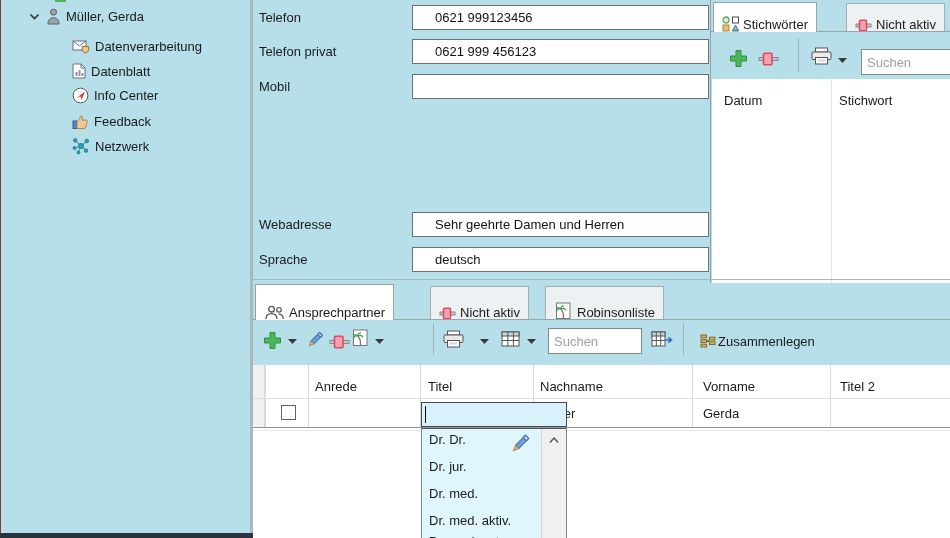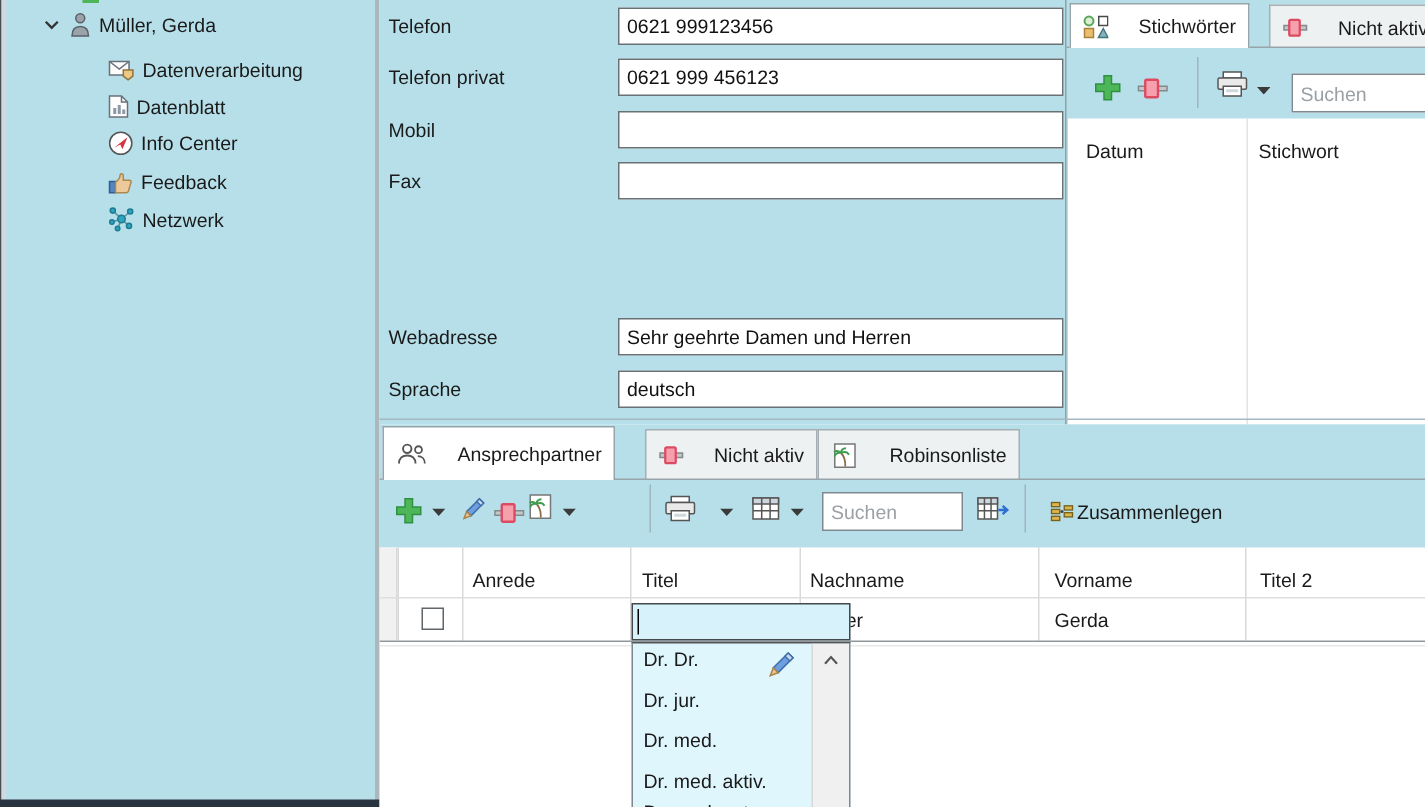--- a/index.html
+++ b/index.html
@@ -16,28 +16,28 @@
   .side-border{left:250px;top:0;width:3px;height:538px;background:#abb7bb}
   .footer-strip{left:0;top:533px;width:253px;height:5px;background:#2a3440}
   .green-speck{left:55px;top:0;width:11px;height:2px;background:#4db658}
   .tree-row{position:absolute;display:flex;align-items:center;gap:5px;height:20px;cursor:default;white-space:nowrap}
 
   
   .form{left:253px;top:0;width:457px;height:283px;background:#b6dfe9}
   .frow{position:absolute;left:0;width:457px;height:42px}
   .flabel{position:absolute;left:6px;top:5px;white-space:nowrap}
   .finput{position:absolute;left:159px;top:0;width:297px;height:25px;border:1px solid #6a7175;background:#fff;
-          font:13px "Liberation Sans",sans-serif;padding:0 5px;color:#111;box-sizing:border-box}
+          font:13px "Liberation Sans",sans-serif;padding:0 22px;color:#111;box-sizing:border-box}
   .webbtn{position:absolute;left:10px;top:0;width:138px;height:25px;background:#e4e4e4;border:1px solid #8d9296;
           font:13px "Liberation Sans",sans-serif;color:#222;box-sizing:border-box}
   .star{position:absolute;left:10px;top:4px}
   .email-label{left:33px}
 
   
-  .tab{position:absolute;display:flex;align-items:center;gap:20px;padding:0 8px;white-space:nowrap;box-sizing:border-box}
+  .tab{position:absolute;display:flex;align-items:flex-end;gap:4px;padding:0 8px;white-space:nowrap;box-sizing:border-box}
   .tab.active{background:#fff;border:1px solid #97a4aa;border-bottom:none;z-index:3}
   .tab.inactive{background:#eef1f2;border:1px solid #a4aeb3;border-bottom:none;z-index:1}
   .tabline{position:absolute;background:#97a4aa;height:1px;z-index:2}
   .vsep{position:absolute;width:1px;background:#9cb6bf}
 
   
   .kwpanel{left:710px;top:0;width:240px;height:283px;background:#b6dfe9;overflow:hidden;border-left:1px solid #8fa0a7;box-sizing:border-box}
   .kw-list{position:absolute;left:1px;top:79px;width:239px;height:204px;background:#fff}
   .kw-colsep{position:absolute;left:119px;top:0;width:1px;height:204px;background:#e3e3e3}
   .kw-h{position:absolute;top:14px;white-space:nowrap}
@@ -169,24 +169,20 @@
       <input class="finput" value="0621 999123456" style="">
     </div>
     <div class="frow" style="top:39px">
       <span class="flabel">Telefon privat</span>
       <input class="finput" value="0621 999 456123" style="">
     </div>
     <div class="frow" style="top:74px">
       <span class="flabel">Mobil</span>
       <input class="finput" value="" style="">
     </div>
-    <div class="frow" style="top:108px">
-      <span class="flabel">Fax</span>
-      <input class="finput" value="" style="">
-    </div>
     <div class="frow" style="top:212px">
       <span class="flabel">Webadresse</span>
       <input class="finput" value="Sehr geehrte Damen und Herren" style="">
     </div>
     <div class="frow" style="top:247px">
       <span class="flabel">Sprache</span>
       <input class="finput" value="deutsch" style="">
     </div>
   </div>
 

